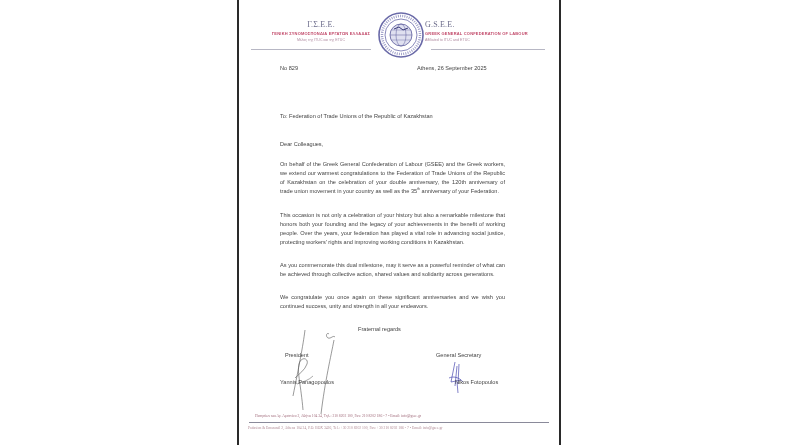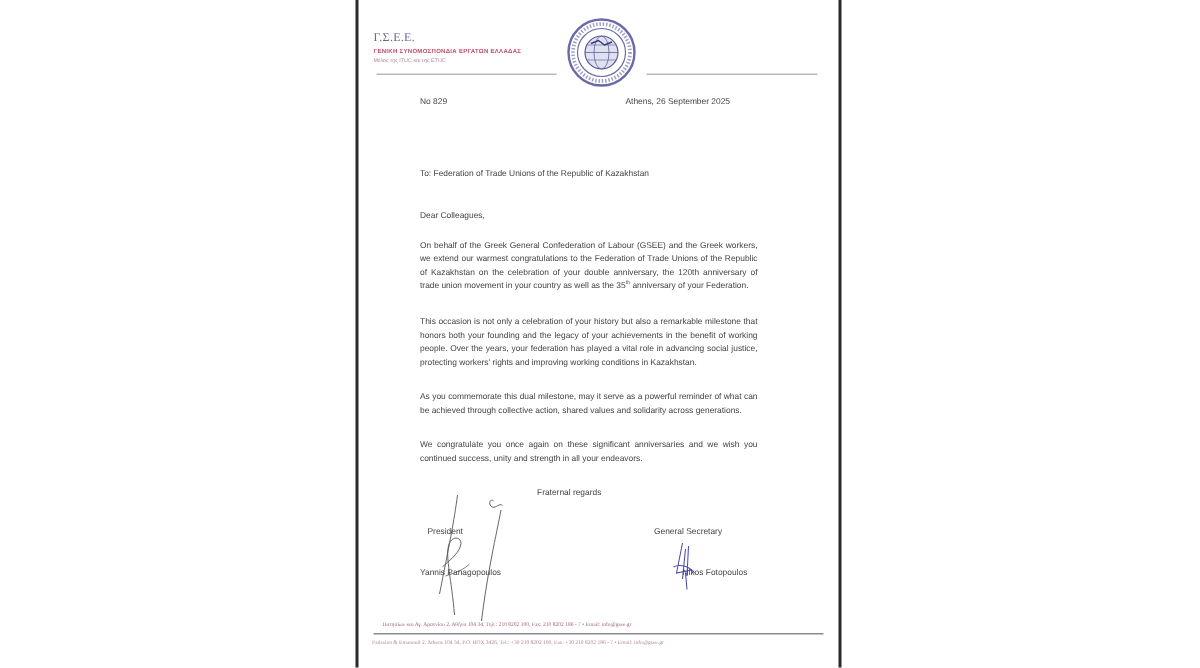--- a/index.html
+++ b/index.html
@@ -7,21 +7,21 @@
     width: 800px; height: 445px; background: #ffffff; position: relative; overflow: hidden;
     font-family: "Liberation Sans", sans-serif;
   }
   .page {
     position: absolute; left: 237px; top: -2px; width: 324px; height: 449px;
     background: #ffffff;
     border-left: 2px solid #2a2a2a; border-right: 2px solid #2a2a2a;
     box-sizing: border-box;
   }
   .lh-greek, .lh-eng { position: absolute; top: 22px; }
-  .lh-greek { right: 190px; text-align: left; width: 120px; }
+  .lh-greek { right: 178px; text-align: center; width: 120px; }
   .lh-eng { left: 186px; width: 130px; }
   .lh-abbr { font-family: "Liberation Serif", serif; font-size: 8px; color: #6b6b8a; letter-spacing: 0.2px; }
   .lh-name { font-size: 4px; color: #c24a6a; letter-spacing: 0.2px; margin-top: 2px; white-space: nowrap; font-weight: bold; }
   .lh-aff { font-size: 3.6px; color: #b08aa0; margin-top: 2px; white-space: nowrap; }
   .seal { position: absolute; left: 138px; top: 13px; width: 48px; height: 48px; }
   .hrule { position: absolute; height: 1px; background: #b7b7c4; }
   .hrule.top-l { left: 12px; top: 51px; width: 120px; }
   .hrule.top-r { left: 192px; top: 51px; width: 114px; }
 
   .meta { position: absolute; top: 67px; font-size: 5.6px; color: #444; }
@@ -69,20 +69,25 @@
     <circle cx="24" cy="24" r="16" fill="none" stroke="#6a6aa8" stroke-width="0.8"></circle>
     <circle cx="24" cy="24" r="11" fill="#dfe0f0" stroke="#5a5a9a" stroke-width="0.8"></circle>
     <ellipse cx="24" cy="24" rx="5" ry="11" fill="none" stroke="#5a5a9a" stroke-width="0.5"></ellipse>
     <line x1="13" y1="24" x2="35" y2="24" stroke="#5a5a9a" stroke-width="0.5"></line>
     <line x1="14" y1="19" x2="34" y2="19" stroke="#5a5a9a" stroke-width="0.4"></line>
     <line x1="14" y1="29" x2="34" y2="29" stroke="#5a5a9a" stroke-width="0.4"></line>
     <path d="M17 18 L22 16 L26 19 L31 17" fill="none" stroke="#3a3a7a" stroke-width="1"></path>
     <circle cx="24" cy="24" r="19" fill="none" stroke="#a0a0c8" stroke-width="2.5" stroke-dasharray="1 1.2"></circle>
   </svg>
 
+  <div class="lh-eng">
+    <div class="lh-abbr">G.S.E.E.</div>
+    <div class="lh-name">GREEK GENERAL CONFEDERATION OF LABOUR</div>
+    <div class="lh-aff">Affiliated to ITUC and ETUC</div>
+  </div>
 
   <div class="hrule top-l"></div>
   <div class="hrule top-r"></div>
 
   <div class="meta no">No 829</div>
   <div class="meta date">Athens, 26 September  2025</div>
 
   <div class="to">To: Federation of Trade Unions of the Republic of Kazakhstan</div>
   <div class="salutation">Dear Colleagues,</div>
 

